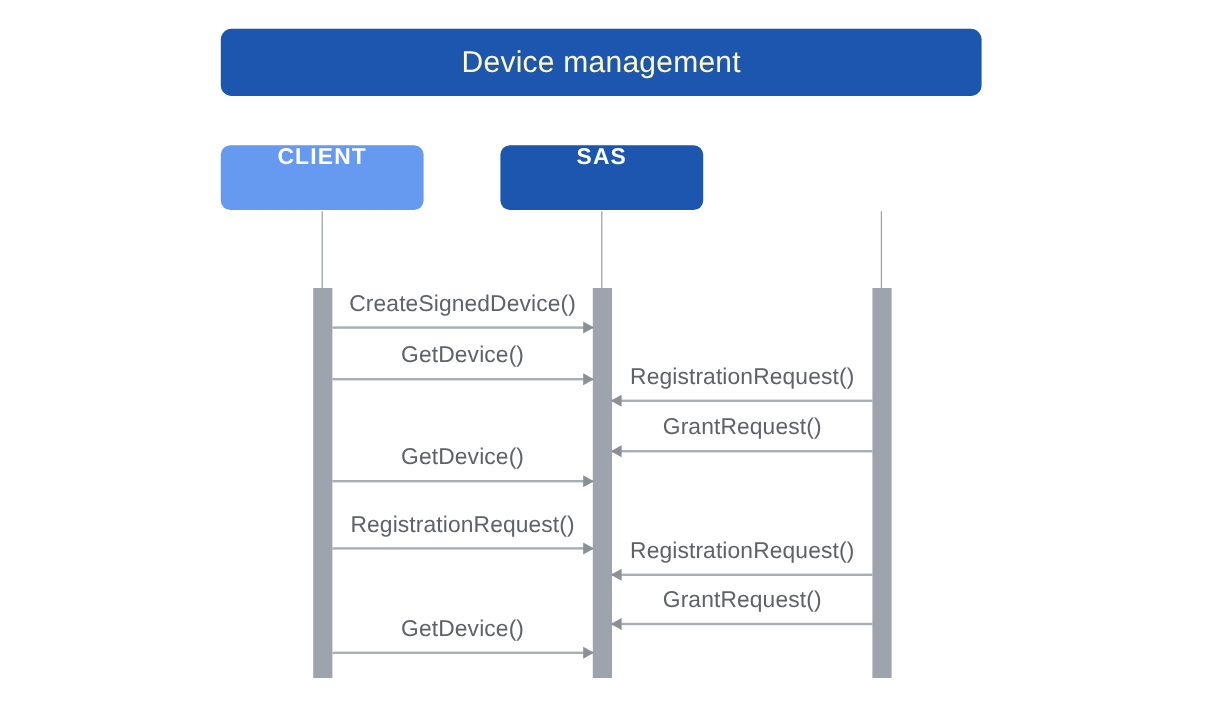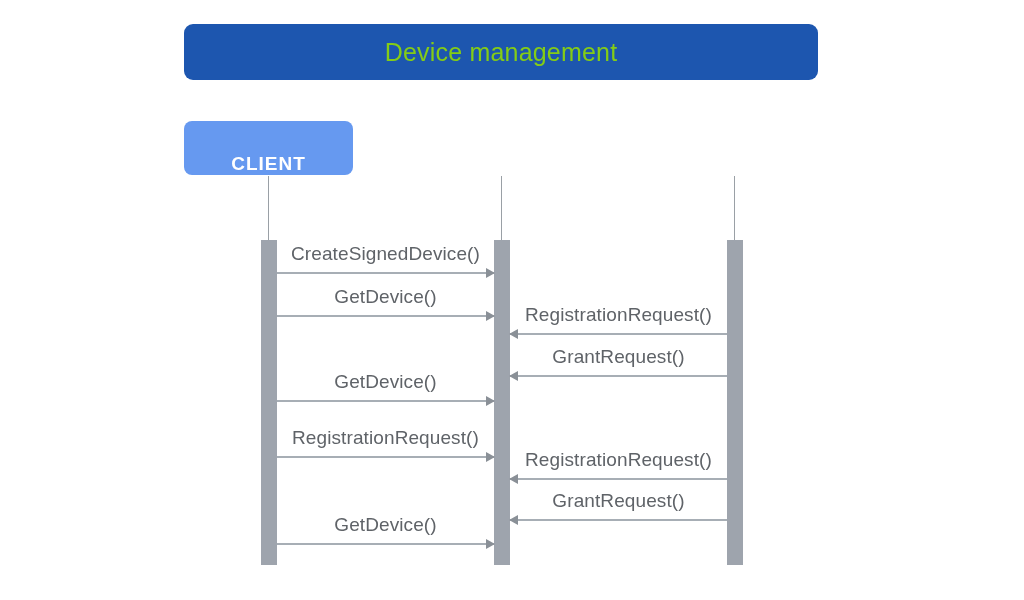--- a/index.html
+++ b/index.html
@@ -27,36 +27,36 @@
     top: 24px;
     width: 634px;
     height: 56px;
     background: #1D56AF;
     border-radius: 9px;
     display: flex;
     align-items: center;
     justify-content: center;
   }
   .title-banner .title-text {
-    color: #84cc16;
+    color: #fef9c3;
     font-size: 25px;
     font-weight: 400;
     letter-spacing: 0.2px;
     white-space: nowrap;
   }
 
   
   .actor-box {
     position: absolute;
     top: 121px;
     width: 169px;
     height: 54px;
     border-radius: 8px;
     display: flex;
-    align-items: flex-end;
+    align-items: flex-start;
     justify-content: center;
     box-sizing: border-box;
   }
   .actor-box .actor-label {
     color: #ffffff;
     font-size: 19px;
     font-weight: 700;
     letter-spacing: 1.0px;
     white-space: nowrap;
   }
@@ -123,20 +123,23 @@
 <div id="diagram-root">
 
   <div class="title-banner">
     <span class="title-text">Device management</span>
   </div>
 
   <div class="actor-box" style="left:184px; background:#6699F0;">
     <span class="actor-label">CLIENT</span>
   </div>
 
+  <div class="actor-box" style="left:417px; background:#1D56AF;">
+    <span class="actor-label">SAS</span>
+  </div>
 
 
   <div class="lifeline" style="left:268px; top:176px; height:66px;"></div>
   <div class="lifeline" style="left:501px; top:176px; height:66px;"></div>
   <div class="lifeline" style="left:734px; top:176px; height:66px;"></div>
 
   <div class="activation-bar" style="left:261px; top:240px; height:325px;"></div>
   <div class="activation-bar" style="left:494px; top:240px; height:325px;"></div>
   <div class="activation-bar" style="left:727px; top:240px; height:325px;"></div>
 

